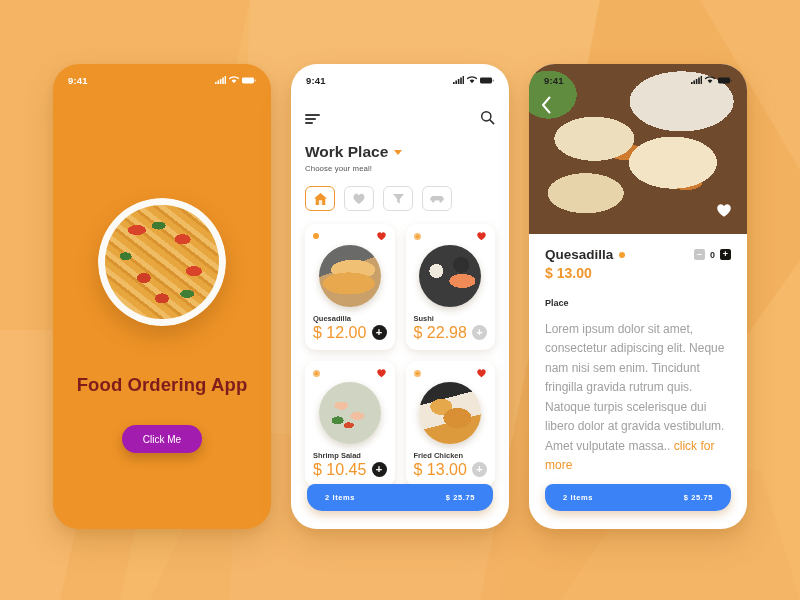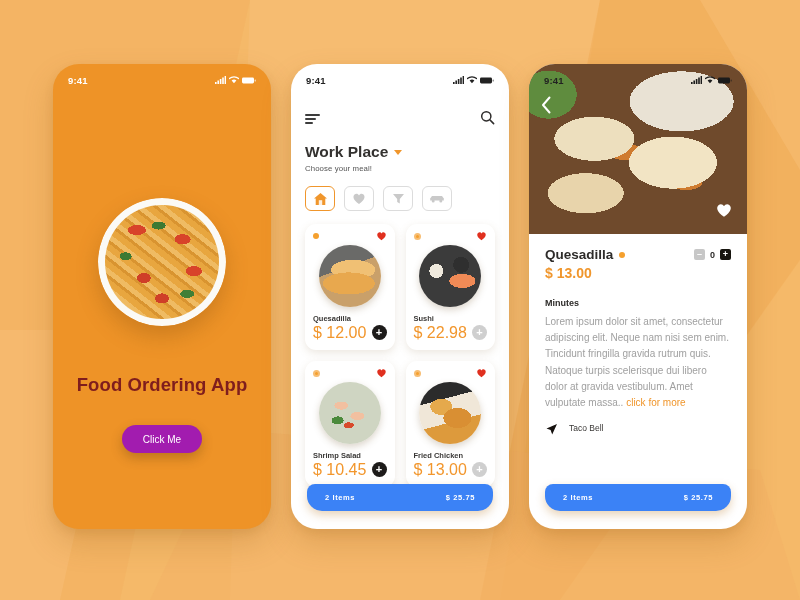--- a/index.html
+++ b/index.html
@@ -203,21 +203,21 @@
     display:flex; align-items:center; justify-content:center;
     color:#fff; font-size:9px; font-weight:bold; line-height:1;
     cursor:pointer; border:none;
     font-family:"Liberation Sans", sans-serif;
   }
   .step-btn.minus { background:#c7c7c7; }
   .step-btn.plus  { background:#17150f; }
   .step-count { font-size:9px; font-weight:bold; color:#2e2c2a; }
   .detail-price { font-size:14px; font-weight:bold; color:#f0962c; margin-top:3px; }
   .recipe-head { font-size:9px; font-weight:bold; color:#2e2c2a; margin-top:17px; }
-  .recipe-text { font-size:10px; line-height:1.62; color:#a0a0a0; margin-top:6px; }
+  .recipe-text { font-size:12px; line-height:1.62; color:#a0a0a0; margin-top:12px; }
   .recipe-text .more { color:#f0962c; cursor:pointer; }
   .info-row { display:flex; align-items:flex-start; gap:11px; margin-top:12px; }
   .info-row .label { font-size:8.5px; color:#3a3836; }
   .info-icon { width:13px; display:flex; align-items:center; justify-content:center; }
 </style>
 </head>
 <body>
 
 <div class="bg">
   <svg viewBox="0 0 800 600" xmlns="http://www.w3.org/2000/svg">
@@ -443,21 +443,21 @@
         <span class="dot-solid"></span>
       </div>
       <div class="stepper">
         <button class="step-btn minus">–</button>
         <span class="step-count">0</span>
         <button class="step-btn plus">+</button>
       </div>
     </div>
     <div class="detail-price">$ 13.00</div>
 
-    <div class="recipe-head">Minutes</div>
+    <div class="recipe-head">Place</div>
     <div class="recipe-text">
       <span>Lorem ipsum dolor sit amet, consectetur adipiscing elit. Neque nam nisi sem enim. Tincidunt fringilla gravida rutrum quis. Natoque turpis scelerisque dui libero dolor at gravida vestibulum. Amet vulputate massa.. </span><span class="more">click for more</span>
     </div>
 
     <div class="info-row">
       <span class="info-icon">
         <svg width="13" height="13" viewBox="0 0 13 13">
           <path d="M12 1 L1.5 5.6 L5.6 7 L7.2 11.6 Z" fill="#16120f"></path>
         </svg>
       </span>

